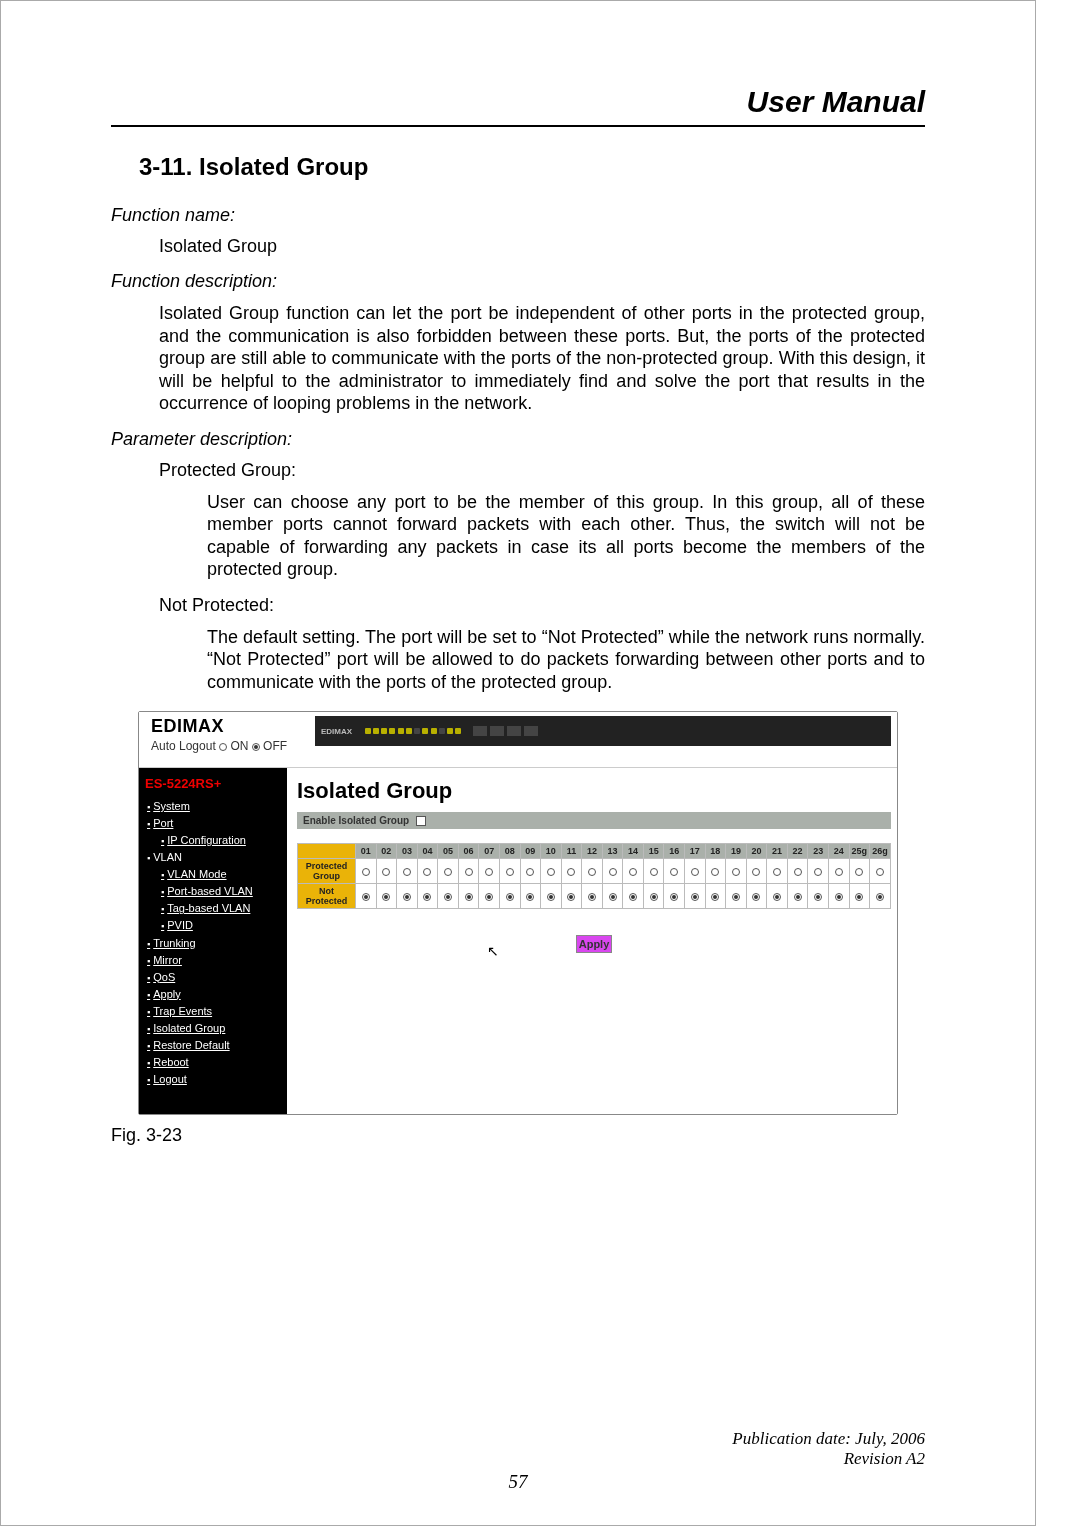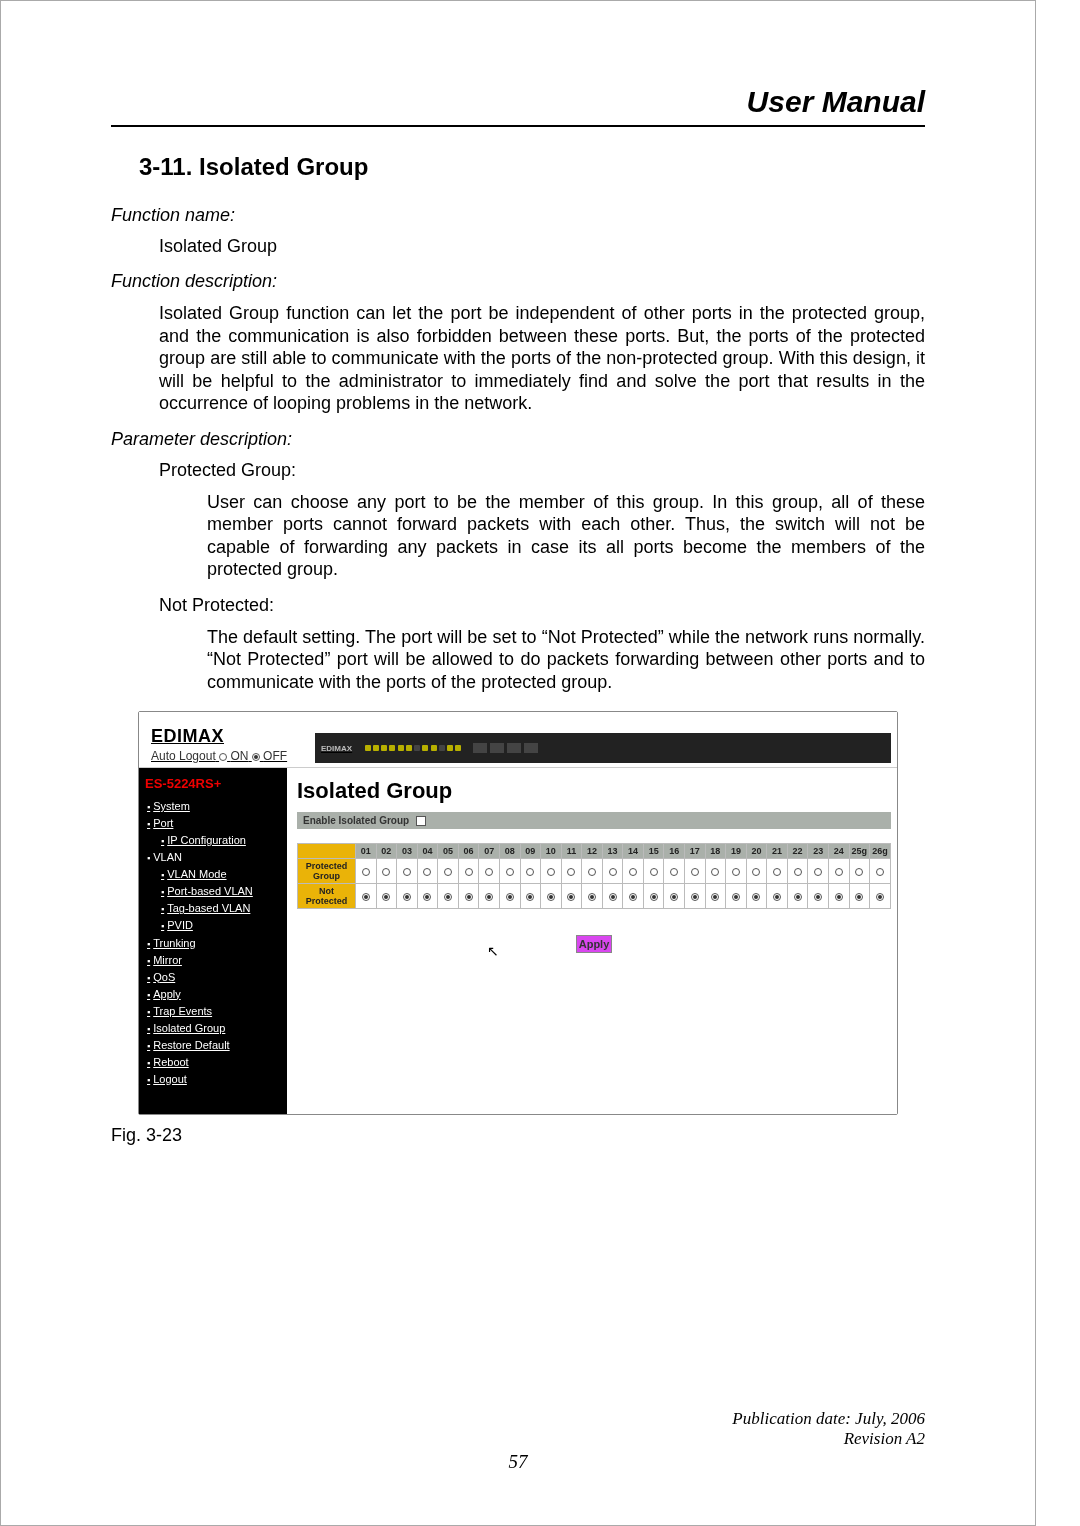--- a/index.html
+++ b/index.html
@@ -62,26 +62,25 @@
     margin: 18px auto 10px auto;
     width: 760px;
     background: #fff;
     border: 1px solid #888;
     border-radius: 2px;
     display: flex;
     flex-direction: column;
   }
   .shot-top {
     display: flex;
-    align-items: flex-end;
+    align-items: flex-start;
     height: 56px;
     padding: 4px 6px;
     border-bottom: 1px solid #ccc;
     background: #fff;
-    text-decoration: underline;
   }
   .shot-top .left {
     width: 170px;
     padding-left: 6px;
     font-size: 11px;
     color: #333;
   }
   .shot-top .left .logo {
     font-family: Arial, sans-serif;
     font-weight: 900;
@@ -187,21 +186,21 @@
 
   .fig-caption {
     text-align: left;
     font-size: 18px;
     font-family: Arial, sans-serif;
     margin: 8px 0 30px 0;
   }
 
   .footer {
     position: absolute;
-    bottom: 52px;
+    bottom: 32px;
     left: 110px;
     right: 110px;
   }
   .footer .pub,
   .footer .rev {
     text-align: right;
     font-style: italic;
     font-family: "Times New Roman", serif;
     font-size: 17px;
   }

